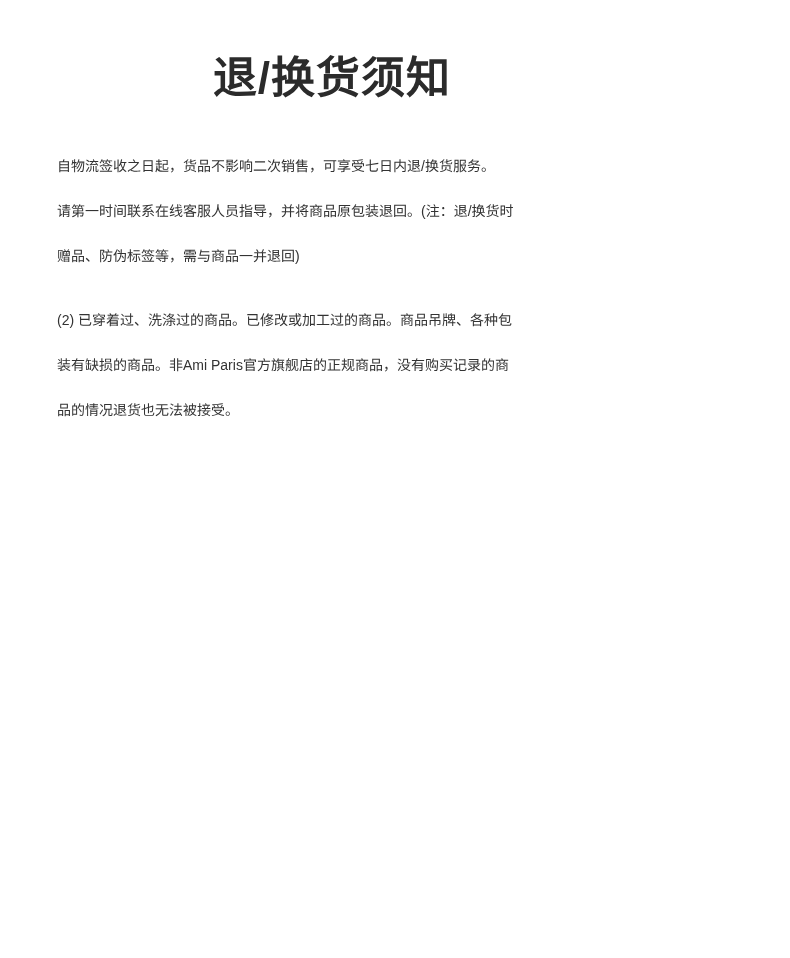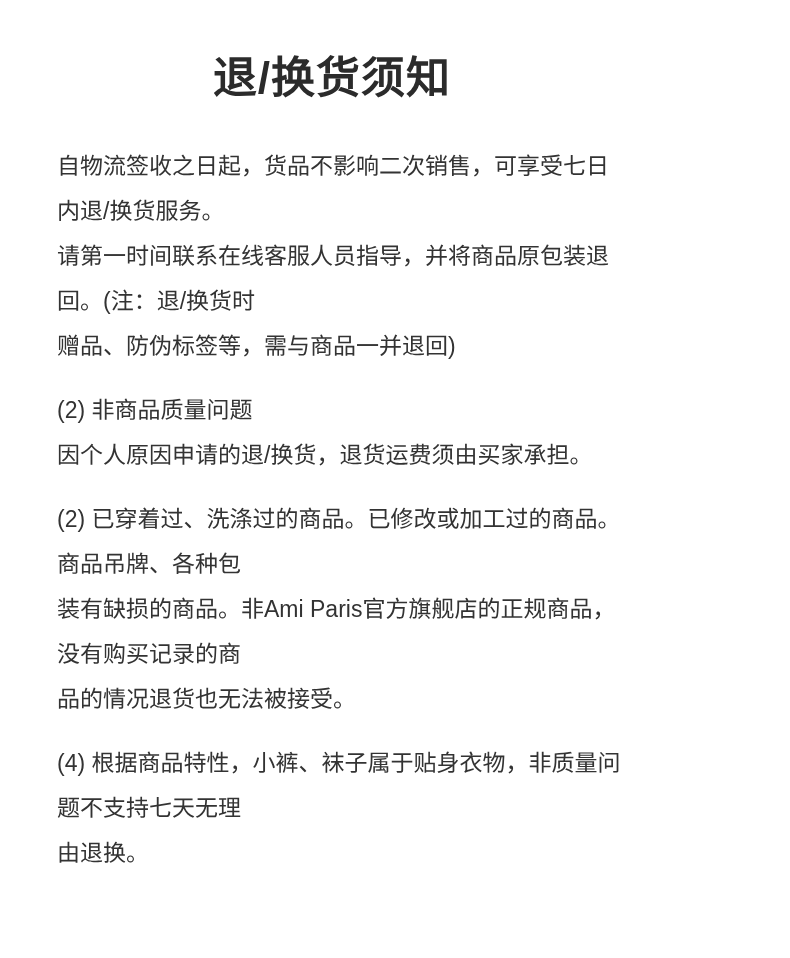--- a/index.html
+++ b/index.html
@@ -29,43 +29,39 @@
       line-height: 60px;
       font-weight: 700;
       color: #2b2b2b;
       letter-spacing: 1px;
     }
     .content {
       padding: 0 33px 0 57px;
     }
     .para {
       margin: 0 0 19px 0;
-      font-size: 23px;
+      font-size: 14px;
       line-height: 45px;
       color: #333333;
       white-space: pre-line;
       letter-spacing: 0;
       text-align: left;
     }
   </style>
 </head>
 <body>
 
 <div class="page">
   <h1 class="doc-title">退/换货须知</h1>
 
   <div class="content">
     <p class="para">自物流签收之日起，货品不影响二次销售，可享受七日内退/换货服务。
 请第一时间联系在线客服人员指导，并将商品原包装退回。(注：退/换货时
 赠品、防伪标签等，需与商品一并退回)</p>
 
 
-    <p class="para">(2) 非商品质量问题
-因个人原因申请的退/换货，退货运费须由买家承担。</p>
 
     <p class="para">(2) 已穿着过、洗涤过的商品。已修改或加工过的商品。商品吊牌、各种包
 装有缺损的商品。非Ami Paris官方旗舰店的正规商品，没有购买记录的商
 品的情况退货也无法被接受。</p>
 
-    <p class="para">(4) 根据商品特性，小裤、袜子属于贴身衣物，非质量问题不支持七天无理
-由退换。</p>
   </div>
 </div>
 
 </body></html>

